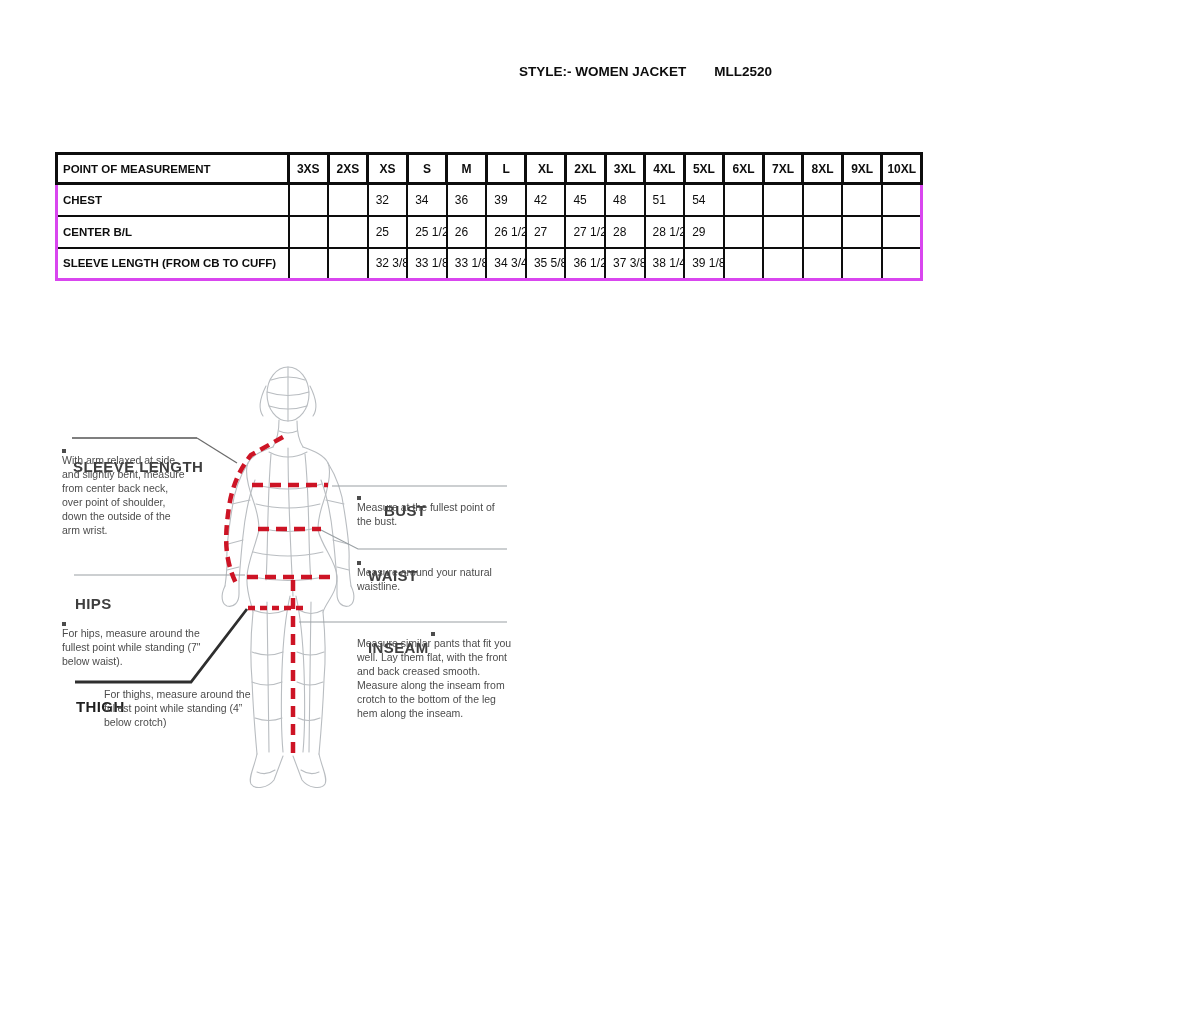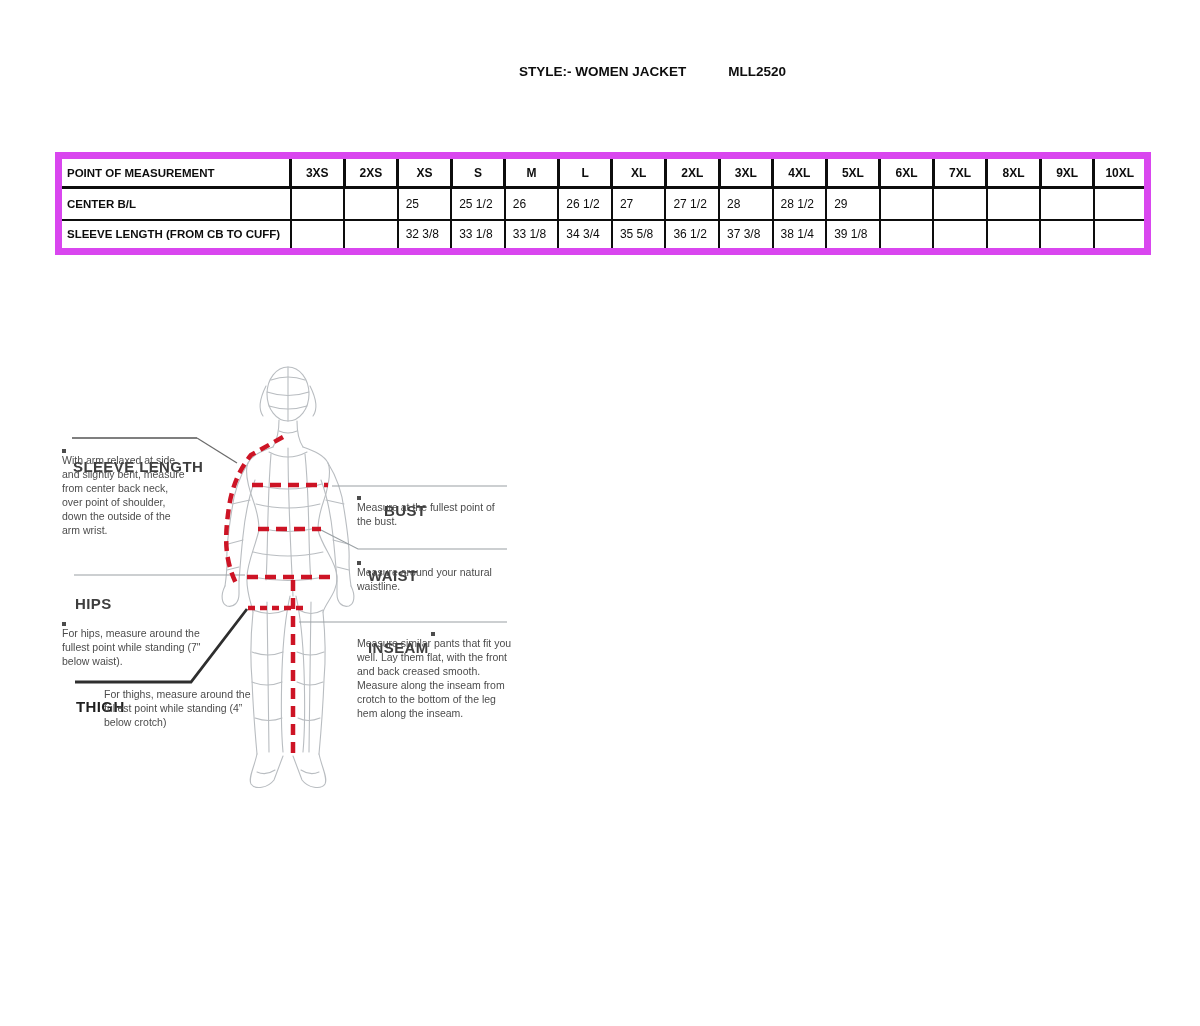--- a/index.html
+++ b/index.html
@@ -13,26 +13,26 @@
   html,body{margin:0;padding:0;background:#ffffff;}
   .page{
     position:relative;width:1200px;height:1026px;background:#ffffff;
     font-family:"Liberation Sans",sans-serif;overflow:hidden;
   }
   
   .doc-title{
     position:absolute;left:519px;top:64px;
     font-size:13.5px;font-weight:bold;color:#0d0d0d;white-space:nowrap;
   }
-  .doc-title .code{margin-left:42px;}
+  .doc-title .code{margin-left:28px;}
   
   table.size-chart{
-    position:absolute;left:55px;top:152px;width:1096px;
+    position:absolute;left:55px;top:152px;width:868px;
     border-collapse:collapse;table-layout:fixed;
-    border:7px solid #d946ef;color:#0d0d0d;
+    border:3px solid #d946ef;color:#0d0d0d;
   }
   table.size-chart col.label-col{width:232px;}
   table.size-chart th,
   table.size-chart td{
     border:2px solid #0d0d0d;overflow:hidden;white-space:nowrap;
   }
   table.size-chart thead th{border-width:3px;height:25px;font-size:12px;font-weight:bold;text-align:center;}
   table.size-chart thead th.rowlabel{text-align:left;padding-left:5px;font-size:11.5px;}
   table.size-chart tbody tr{height:32px;}
   table.size-chart tbody td{font-size:12px;font-weight:normal;padding-left:7px;text-align:left;}
@@ -102,20 +102,39 @@
           <th>5XL</th>
           <th>6XL</th>
           <th>7XL</th>
           <th>8XL</th>
           <th>9XL</th>
           <th>10XL</th>
         </tr>
     </thead>
     <tbody>
 
+    <tr>
+          <td class="rowlabel">CHEST</td>
+          <td></td>
+          <td></td>
+          <td>32</td>
+          <td>34</td>
+          <td>36</td>
+          <td>39</td>
+          <td>42</td>
+          <td>45</td>
+          <td>48</td>
+          <td>51</td>
+          <td>54</td>
+          <td></td>
+          <td></td>
+          <td></td>
+          <td></td>
+          <td></td>
+        </tr>
         <tr>
           <td class="rowlabel">CENTER B/L</td>
           <td></td>
           <td></td>
           <td>25</td>
           <td>25 1/2</td>
           <td>26</td>
           <td>26 1/2</td>
           <td>27</td>
           <td>27 1/2</td>

